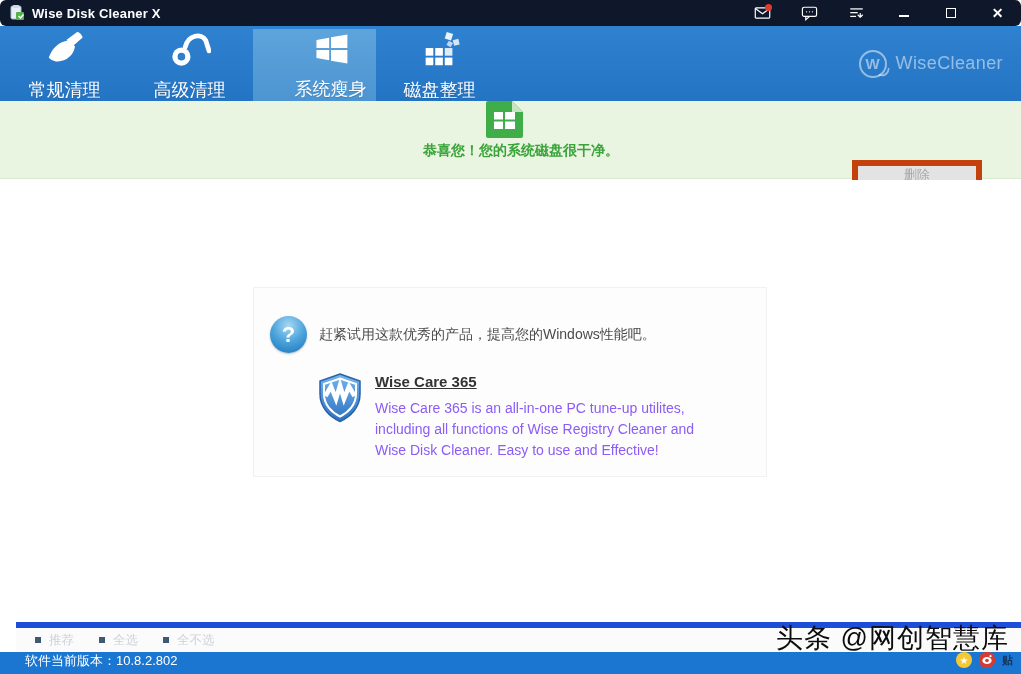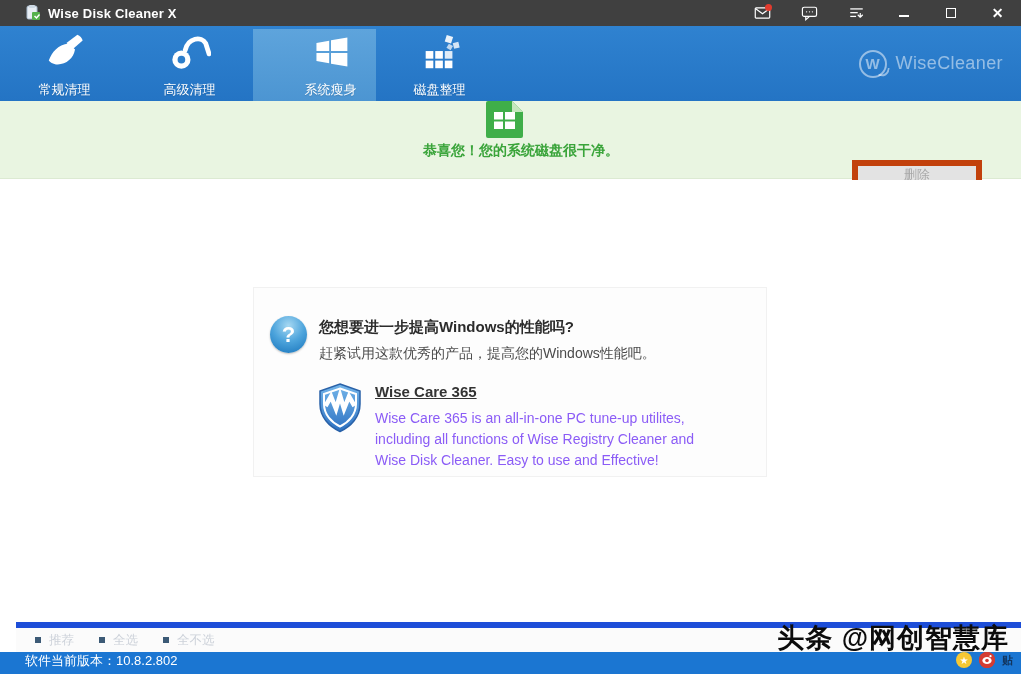--- a/index.html
+++ b/index.html
@@ -4,21 +4,21 @@
 <style>
   * { margin:0; padding:0; box-sizing:border-box; }
   html,body { font-family:"Liberation Sans", sans-serif; }
   .window {
     position:relative; width:1021px; height:674px; background:#ffffff;
     overflow:hidden; -webkit-font-smoothing:antialiased;
   }
   
   .titlebar {
     position:absolute; left:0; top:0; width:100%; height:26px;
-    background:#404040; display:flex; align-items:center; padding-left:24px;
+    background:#0f172a; display:flex; align-items:center; padding-left:8px;border-radius:6px;
   }
   .app-icon { width:18px; height:18px; margin-right:6px; }
   .win-title { color:#fff; font-size:13px; font-weight:bold; letter-spacing:.2px; }
   .tb-right { margin-left:auto; display:flex; height:100%; }
   .tb-btn {
     width:47px; height:100%; display:flex; align-items:center; justify-content:center;
     position:relative; cursor:pointer; color:#fff;
   }
   .tb-btn svg { display:block; }
   .red-dot { position:absolute; top:4px; right:14px; width:7px; height:7px; border-radius:50%; background:#e23b2e; }
@@ -29,21 +29,21 @@
   .nav {
     position:absolute; left:0; top:26px; width:100%; height:75px;
     background:linear-gradient(#2f82d0,#2474c4); display:flex; align-items:flex-end; padding-left:3px;
   }
   .tab {
     width:123px; height:72px; margin-right:2px; display:flex; flex-direction:column;
     align-items:center; justify-content:center; cursor:pointer; color:#fff;
   }
   .tab.selected { background:linear-gradient(#5ea4dc,#4c95d2);padding-left:32px; }
   .tab-icon { height:42px; display:flex; align-items:center; justify-content:center; }
-  .tab-label { font-size:13px; margin-top:8px; text-shadow:0 1px 1px rgba(0,0,0,.15); }
+  .tab-label { font-size:18px; margin-top:8px; text-shadow:0 1px 1px rgba(0,0,0,.15); }
   .brand {
     margin-left:auto; margin-right:18px; align-self:center; display:flex; align-items:center;
     color:rgba(255,255,255,.5); user-select:none;
   }
   .brand-circle {
     width:28px; height:28px; border:2px solid rgba(255,255,255,.5); border-radius:50%;
     display:flex; align-items:center; justify-content:center; font-weight:bold; font-size:15px;
     margin-right:9px; position:relative;
   }
   .brand-circle::after {
@@ -100,21 +100,21 @@
   }
   .status-text { font-size:13px; }
   .share { margin-left:auto; display:flex; align-items:center; gap:7px; }
   .s-icon { width:16px; height:16px; border-radius:50%; display:flex; align-items:center; justify-content:center; cursor:pointer; }
   .s-qzone { background:#f6c833; color:#fff; font-size:10px; }
   .s-weibo { background:#d43c33; }
   .s-tieba { background:transparent; color:#12355e; font-size:11px; font-weight:bold; width:auto; border-radius:2px; }
   
   .watermark {
     position:absolute; right:12px; top:620px; z-index:9;
-    font-size:27px; font-weight:700; color:#0c0c0c; letter-spacing:1px; white-space:nowrap;
+    font-size:27px; font-weight:400; color:#0c0c0c; letter-spacing:1px; white-space:nowrap;
   }
 </style>
 </head>
 <body>
 
 <div class="window">
 
   <div class="titlebar">
     <div class="app-icon">
       <svg width="18" height="18" viewBox="0 0 18 18">
@@ -228,21 +228,20 @@
     </div>
     <span class="notice-text">恭喜您！您的系统磁盘很干净。</span>
     <button class="delete-btn" disabled="">删除</button>
   </div>
 
   <div class="content">
     <div class="promo-box">
       <div class="q-row">
         <div class="q-icon">?</div>
         <div class="q-texts">
-          <div class="q-title">您想要进一步提高Windows的性能吗?</div>
           <div class="q-sub">赶紧试用这款优秀的产品，提高您的Windows性能吧。</div>
         </div>
       </div>
       <div class="p-row">
         <div class="shield">
           <svg width="46" height="50" viewBox="0 0 46 50">
             <defs>
               <linearGradient id="sg" x1="0" y1="0" x2="0" y2="1">
                 <stop offset="0" stop-color="#74b6ea"></stop>
                 <stop offset="1" stop-color="#2e72c2"></stop>

